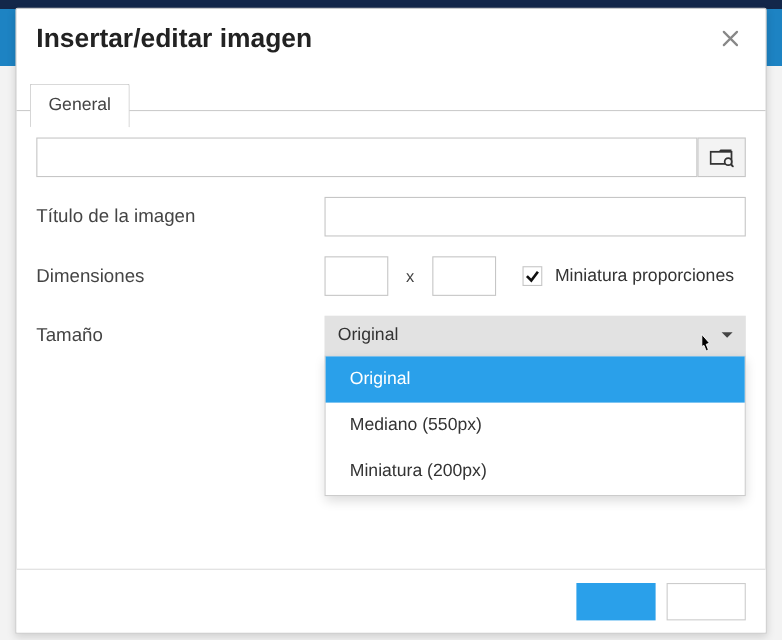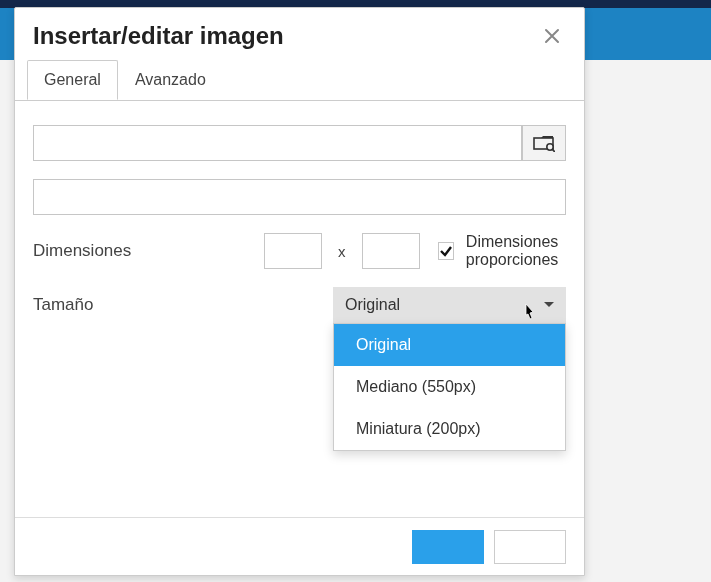--- a/index.html
+++ b/index.html
@@ -3,38 +3,38 @@
 <meta charset="utf-8">
 <style>
   * { box-sizing: border-box; margin: 0; padding: 0; }
   html, body { width: 711px; height: 582px; font-family: -apple-system, BlinkMacSystemFont, "Segoe UI", Helvetica, Arial, sans-serif; color: #333; }
   body { background: #fff; }
   .backdrop {
     width: 711px; height: 582px; position: relative;
     background: linear-gradient(to bottom, #13274a 0, #13274a 8px, #1d83c3 8px, #1d83c3 60px, #f3f3f3 60px, #f3f3f3 100%);
   }
   .dialog {
-    position: absolute; left: 14px; top: 7px; width: 571px; height: 569px;
+    position: absolute; left: 14px; top: 7px; width: 683px; height: 569px;
     background: #fff; border: 1px solid #ccc; border-radius: 2px 2px 0 0;
     box-shadow: 0 3px 8px rgba(0,0,0,0.15);
     overflow: visible;
   }
   .dlg-header {
     display: flex; align-items: center; justify-content: space-between;
     padding: 14px 18px 10px 18px;
   }
   .dlg-title { font-size: 24px; font-weight: 700; color: #222; }
   .dlg-close { color: #888; font-size: 24px; line-height: 1; cursor: pointer; background: none; border: none; padding: 2px 6px;}
 
   .tabs {
     display: flex; border-bottom: 1px solid #ccc; margin: 0 0 0 0; padding-left: 12px;
   }
   .tab {
     padding: 10px 16px; font-size: 16px; color: #444; border: 1px solid transparent; border-bottom: none;
-    cursor: pointer; background: #fff; position: relative; top: 0; white-space: nowrap;
+    cursor: pointer; background: #fff; position: relative; top: 16px; white-space: nowrap;
   }
   .tab.active {
     border-color: #ccc; border-bottom: 1px solid #fff; border-radius: 2px 2px 0 0;
   }
 
   .body { padding: 24px 18px 10px 18px; }
   .row { display: flex; align-items: center; margin-bottom: 18px; }
   .label { width: 262px; font-size: 17px; color: #444; }
   .field { flex: 1; display: flex; align-items: center; gap: 6px; }
 
@@ -99,21 +99,20 @@
       <div class="dlg-title">Insertar/editar imagen</div>
       <button class="dlg-close" aria-label="close">
         <svg width="16" height="16" viewBox="0 0 16 16">
             <path d="M2 2 L14 14 M14 2 L2 14" stroke="#888" stroke-width="2" fill="none" stroke-linecap="round"></path>
           </svg>
       </button>
     </div>
 
     <div class="tabs">
       <div class="tab active">General</div>
-      <div class="tab">Avanzado</div>
     </div>
 
     <div class="body">
 
       <div class="row">
         <div class="field">
           <div class="link-wrap">
             <input type="text" class="txt" value="" style="">
             <div class="browse-btn">
               <svg width="22" height="18" viewBox="0 0 22 18">
@@ -122,42 +121,43 @@
                 <circle cx="17" cy="13" r="3.2" fill="#f3f3f3" stroke="#333" stroke-width="1.6"></circle>
                 <line x1="19.2" y1="15.2" x2="22" y2="18" stroke="#333" stroke-width="1.8"></line>
               </svg>
             </div>
           </div>
         </div>
       </div>
 
 
       <div class="row">
+        <div class="label">Título de la imagen</div>
         <div class="field">
           <input type="text" class="txt" value="" style="">
         </div>
       </div>
 
       <div class="row">
         <div class="label">Dimensiones</div>
         <div class="field">
           <input type="text" class="dim-box" value="" style="">
           <span class="x-sep">x</span>
           <input type="text" class="dim-box" value="" style="">
           <span style="width:12px"></span>
           <span class="chk">
             <svg width="14" height="14" viewBox="0 0 14 14">
                 <path d="M2 7 L6 11 L12 3" stroke="#111" stroke-width="2.4" fill="none"></path>
               </svg>
           </span>
-          <span class="chk-label">Dimensiones proporciones</span>
+          <span class="chk-label">Miniatura proporciones</span>
         </div>
       </div>
 
-      <div class="row" style="margin-bottom:0;gap:38px;">
+      <div class="row" style="margin-bottom:0;">
         <div class="label">Tamaño</div>
         <div class="field">
           <div class="select">
             <div class="select-btn">
               <span>Original</span>
             </div>
             <div class="caret"></div>
             <div class="cursor-ptr">
               <svg width="18" height="20" viewBox="0 0 18 20">
                 <path d="M6 1 v11 l2 -1 l2 5 l2 -1 l-2 -5 l3 -1 z" fill="#000" stroke="#fff" stroke-width="0.8"></path>

